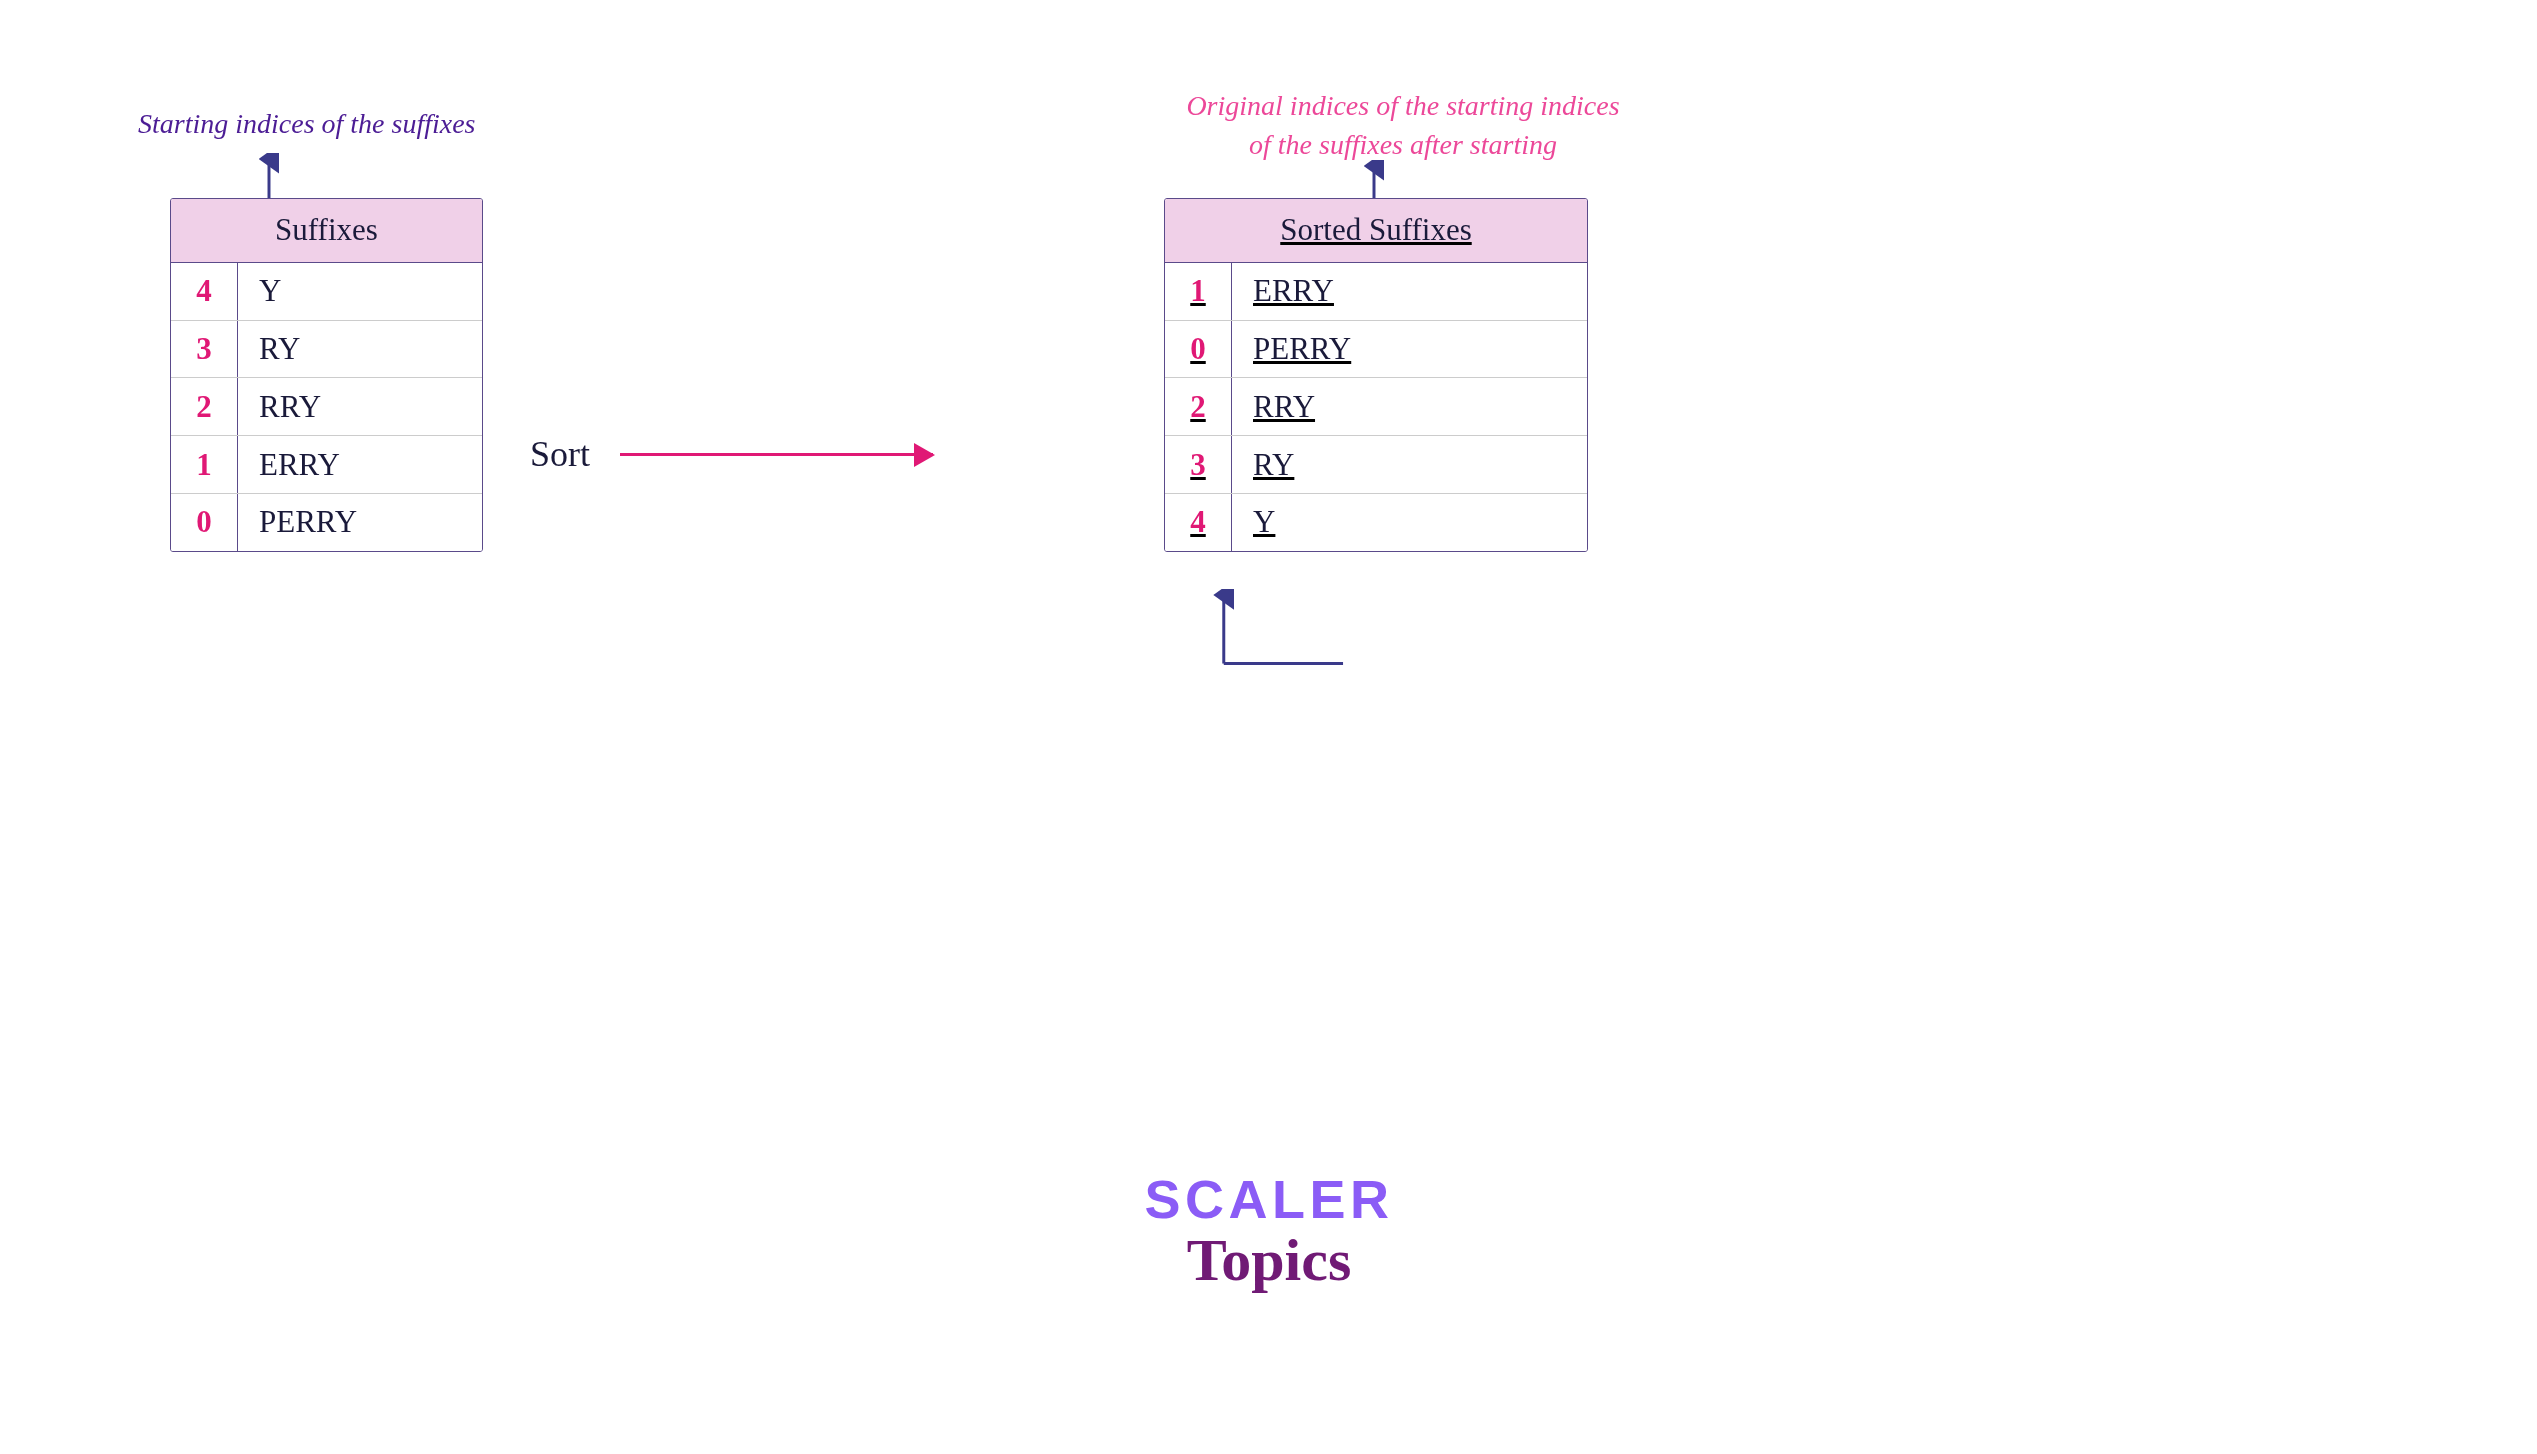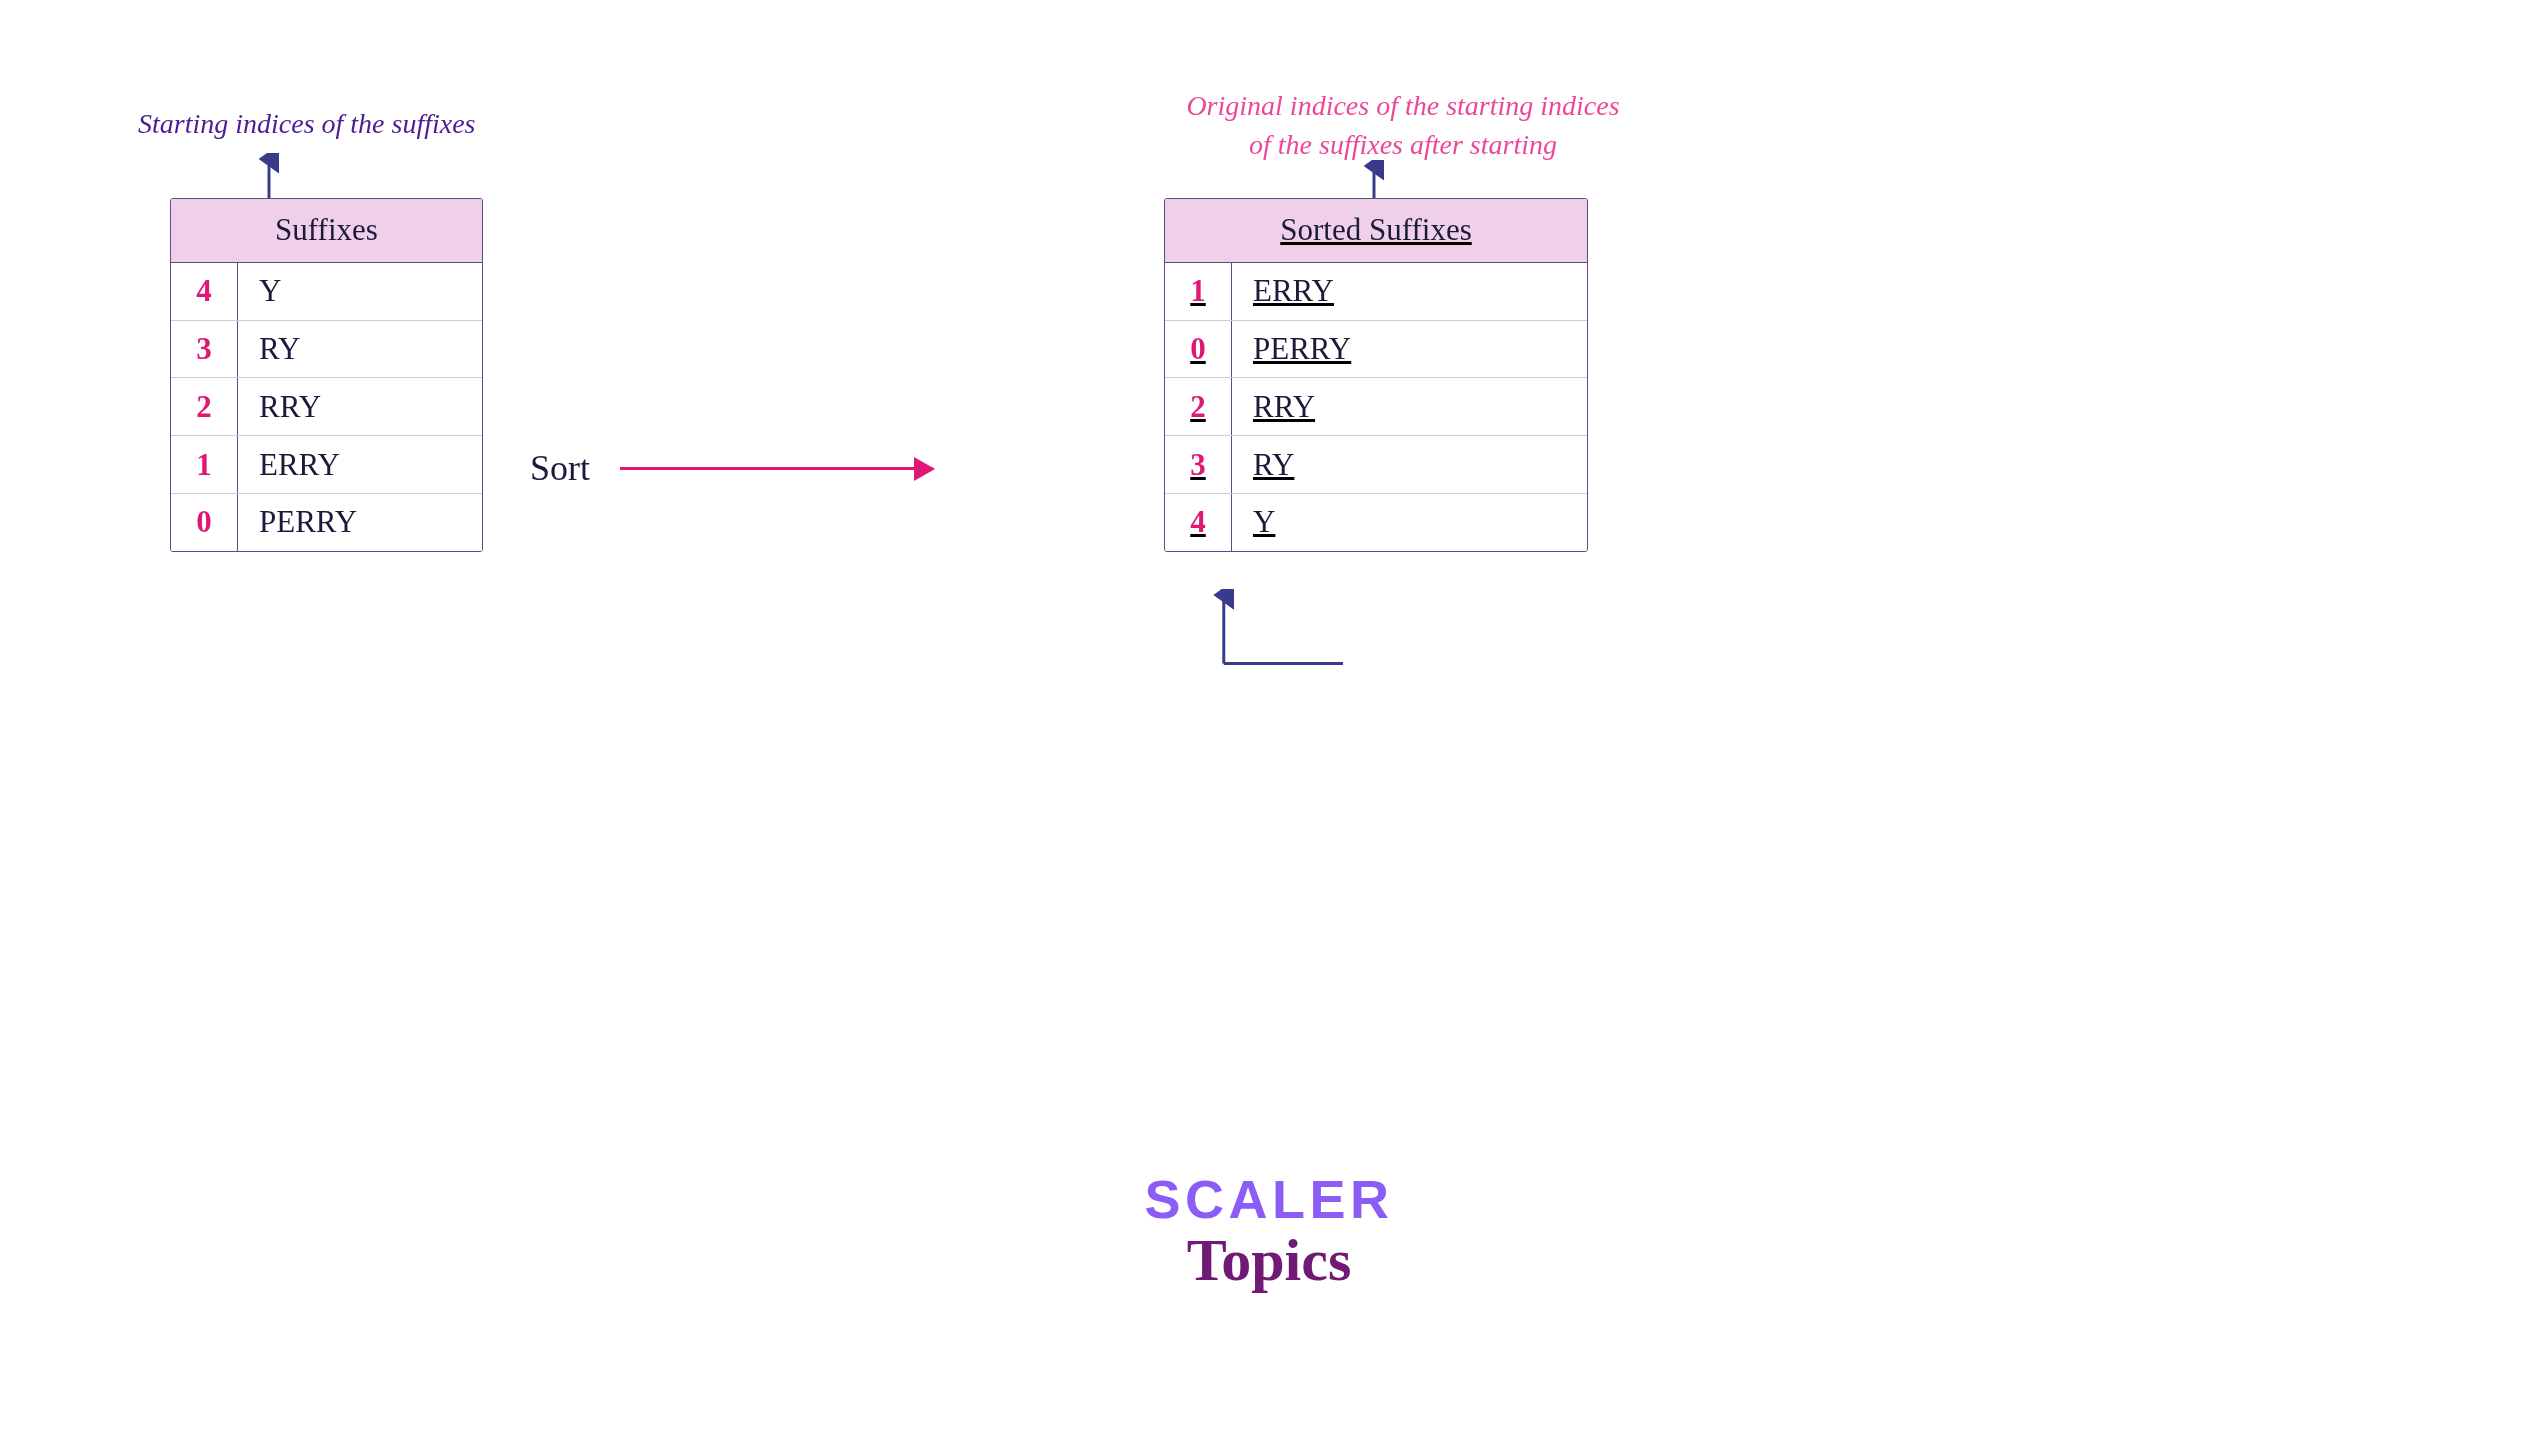--- a/index.html
+++ b/index.html
@@ -87,21 +87,21 @@
     .table-value {
       flex: 1;
       font-size: 31px;
       color: #1a1a3a;
       padding-left: 21px;
     }
 
     
     .sort-section {
       position: absolute;
-      top: 447px;
+      top: 433px;
       left: 530px;
       display: flex;
       align-items: center;
       gap: 8px;
     }
 
     .sort-label {
       font-size: 36px;
       color: #1a1a3a;
       font-style: normal;

